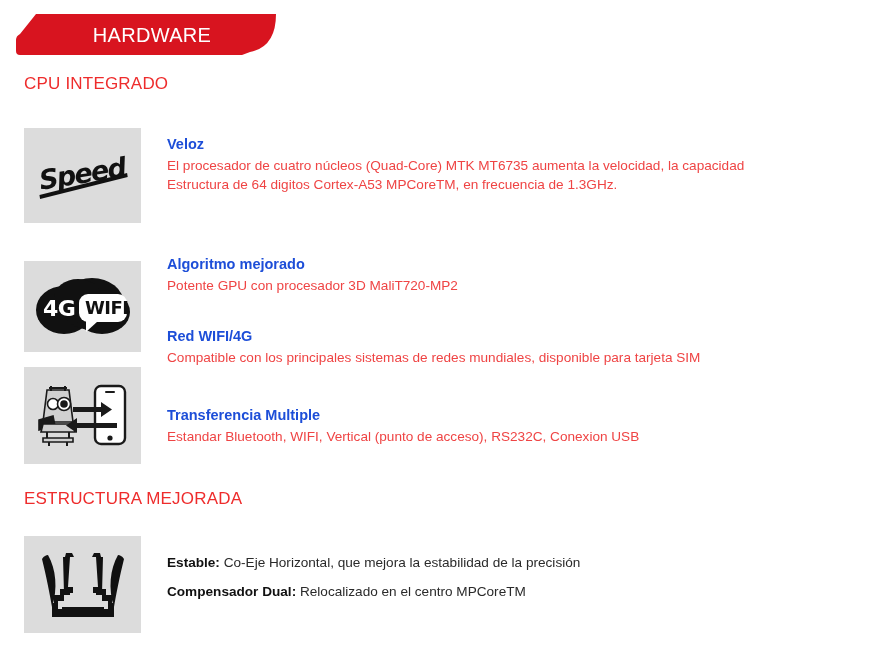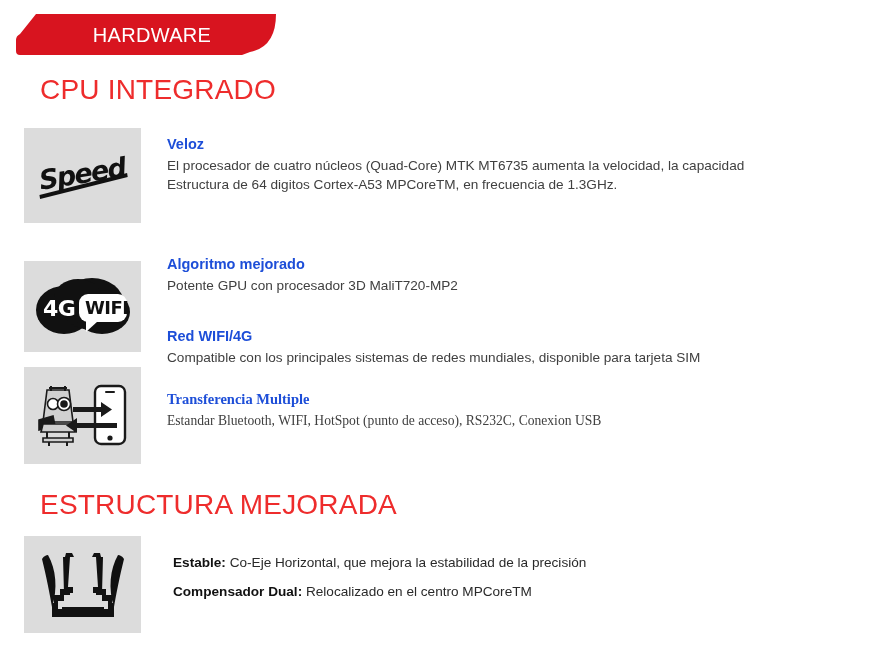--- a/index.html
+++ b/index.html
@@ -41,23 +41,23 @@
     padding-left: 14px;
     font-size: 20px;
     letter-spacing: 0.3px;
     color: #ffffff;
     font-weight: 400;
   }
 
   
   .section-title {
     position: absolute;
-    left: 40px;
+    left: 24px;
     color: #ee2c2c;
-    font-size: 28px;
+    font-size: 17px;
     font-weight: 400;
     letter-spacing: 0.2px;
     white-space: nowrap;
   }
   #section-title-cpu { top: 74px; }
   #section-title-structure { top: 489px; }
 
   
   .icon-tile {
     position: absolute;
@@ -107,41 +107,41 @@
   .feature-title {
     font-size: 14.5px;
     font-weight: 700;
     color: #1d4ed8;
     margin: 0 0 3px 0;
     line-height: 1.25;
   }
   .feature-body {
     font-size: 13.6px;
     font-weight: 400;
-    color: #404040;
+    color: #ef4444;
     margin: 0;
     line-height: 1.42;
   }
   #feature-veloz     { top: 135px; }
   #feature-algoritmo { top: 255px; }
   #feature-red       { top: 327px; }
-  #feature-transfer  { top: 390px; font-family: Liberation Serif, serif; }
+  #feature-transfer  { top: 406px; }
 
   
   #structure-list {
     position: absolute;
     left: 167px;
     top: 553px;
     width: 690px;
   }
   .struct-line {
     font-size: 13.6px;
     color: #2a2a2a;
     line-height: 1.45;
-    margin: 0 0 9px 6px;
+    margin: 0 0 9px 0;
   }
   .struct-line:last-child { margin-bottom: 0; }
   .struct-label {
     font-weight: 700;
     color: #111111;
   }
 </style>
 </head>
 <body>
 
@@ -219,21 +219,21 @@
     </g>
     <g>
       <path d="M40 31 L68 31 L68 26 L79 33.5 L68 41 L68 36 L40 36 Z" fill="#1a1a1a"></path>
       <path d="M84 47 L44 47 L44 42 L33 49.5 L44 57 L44 52 L84 52 Z" fill="#1a1a1a"></path>
     </g>
   </svg>
 </div>
 
 <div class="feature" id="feature-transfer">
   <p class="feature-title">Transferencia Multiple</p>
-  <p class="feature-body">Estandar Bluetooth, WIFI, HotSpot (punto de acceso), RS232C, Conexion USB</p>
+  <p class="feature-body">Estandar Bluetooth, WIFI, Vertical (punto de acceso), RS232C, Conexion USB</p>
 </div>
 
 <div class="section-title" id="section-title-structure">ESTRUCTURA MEJORADA</div>
 
 <div class="icon-tile" id="tile-structure">
   <svg class="tile-svg" width="98" height="80" viewBox="0 0 98 80">
     <g fill="#111111">
       <path d="M14 10 C22 24 24 44 18 62 C16 50 12 30 8 14 C10 11 12 10 14 10 Z"></path>
       <path d="M84 10 C76 24 74 44 80 62 C82 50 86 30 90 14 C88 11 86 10 84 10 Z"></path>
       <path d="M32 8 L38 8 L40 12 L36 12 L34 42 L39 42 L39 48 L30 48 L29 12 L31 12 Z"></path>

